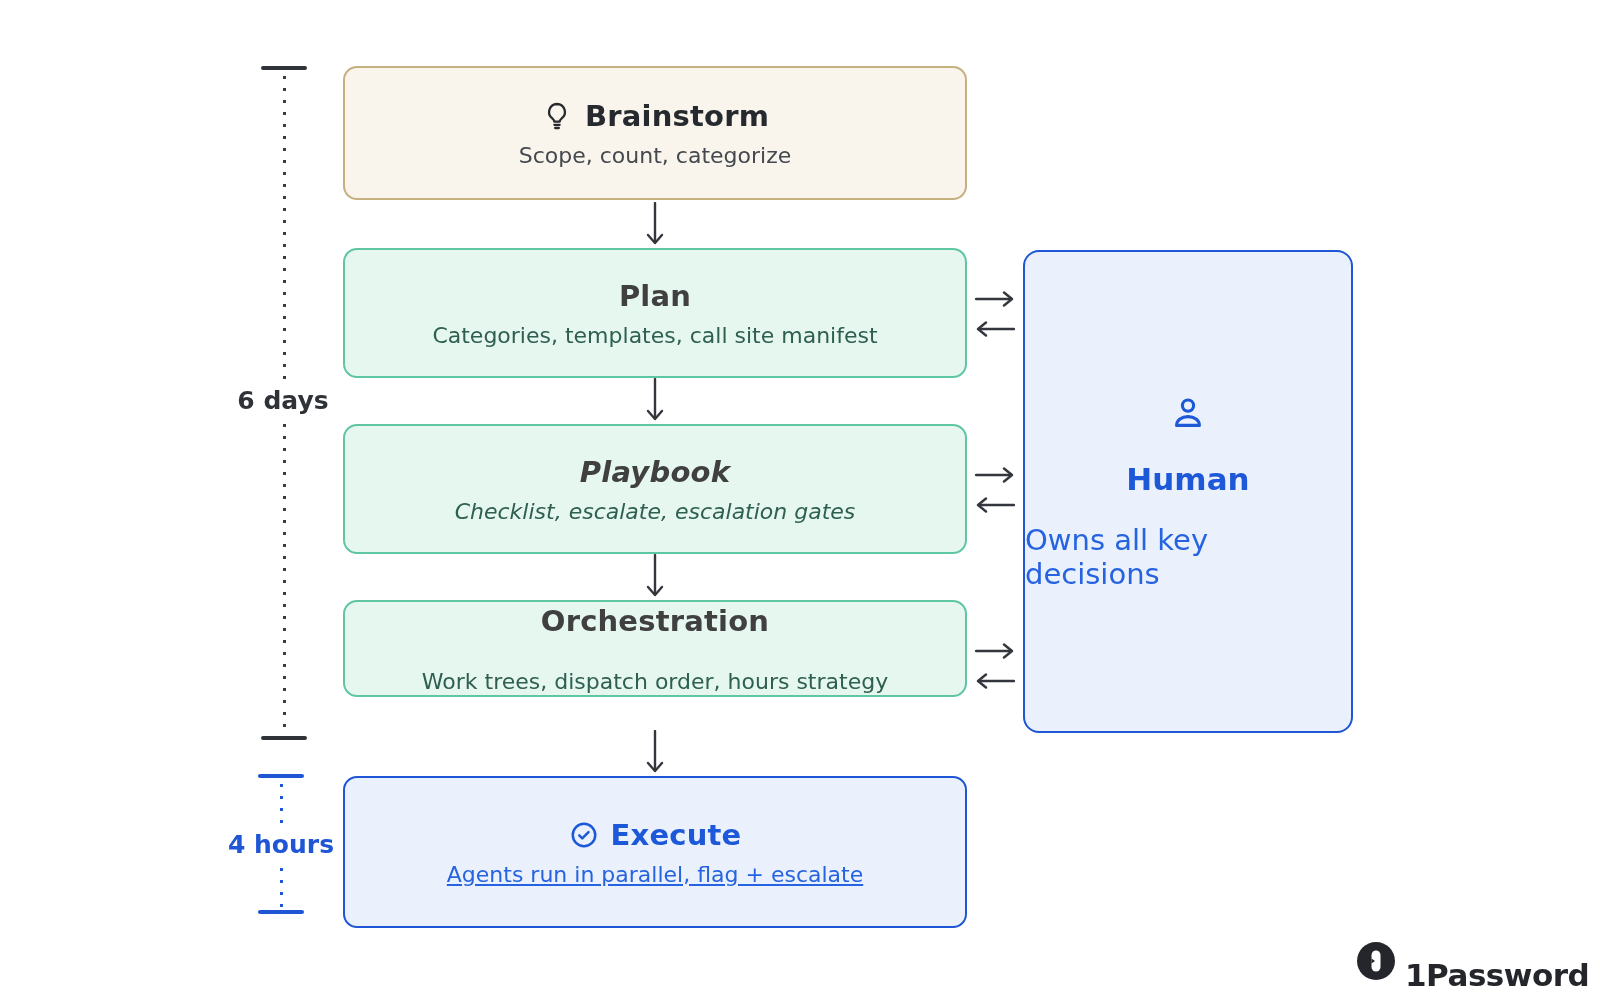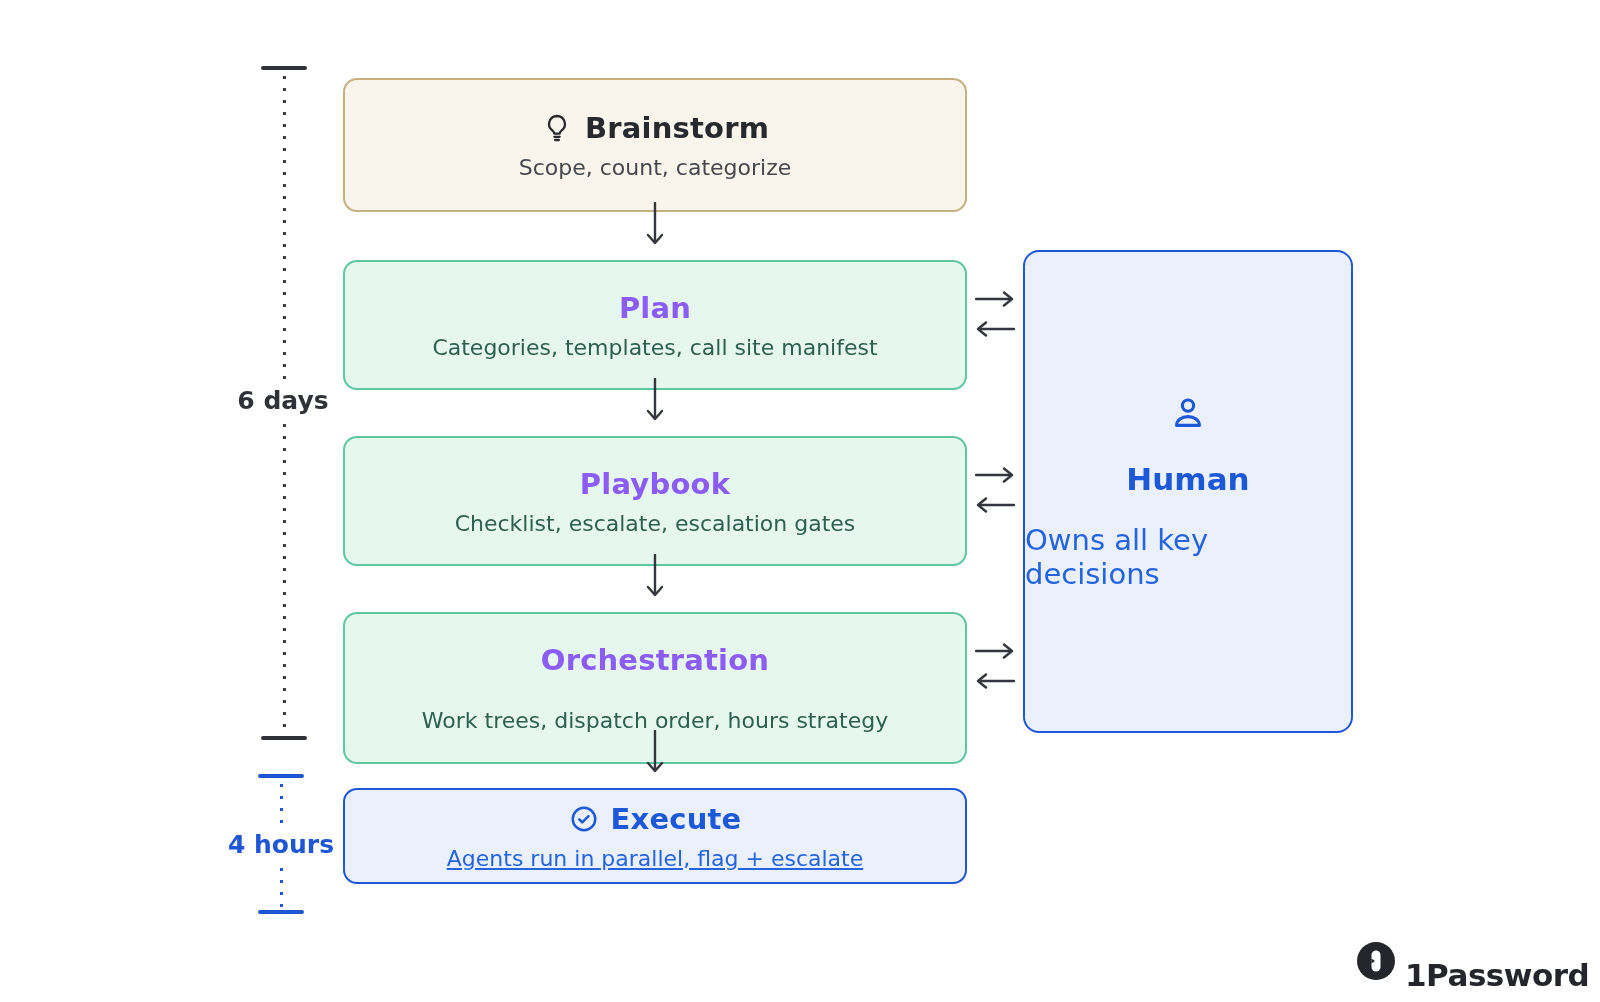--- a/index.html
+++ b/index.html
@@ -1,29 +1,29 @@
 <!DOCTYPE html>
 <html><head>
 <meta charset="utf-8">
 <style>
   html,body{margin:0;padding:0;background:#ffffff;}
   body{font-family:"DejaVu Sans","Liberation Sans",sans-serif;}
   .canvas{position:relative;width:1600px;height:1002px;background:#ffffff;overflow:hidden;}
 
   
   .box{position:absolute;left:343px;width:624px;box-sizing:border-box;border-radius:14px;
-       border:2px solid;display:flex;flex-direction:column;align-items:center;justify-content:center;gap:10px;margin-top:12px;}
+       border:2px solid;display:flex;flex-direction:column;align-items:center;justify-content:center;gap:10px;}
   .box .title-row{display:flex;align-items:center;gap:12px;}
   .box .title{font-size:29px;font-weight:bold;letter-spacing:.2px;}
   .box .subtitle{font-size:22px;}
   .box.cream{background:#faf5ec;border-color:#c6b080;}
   .box.cream .title{color:#26292e;}
   .box.cream .subtitle{color:#45484e;}
   .box.green{background:#e6f7f0;border-color:#5ec7a2;}
-  .box.green .title{color:#8b5cf6;}
+  .box.green .title{color:#404040;}
   .box.green .subtitle{color:#2e5f50;}
   .box.blue{background:#ebf1fc;border-color:#1e56d6;}
   .box.blue .title{color:#1d58d8;}
   .box.blue .subtitle{color:#2563e0;text-decoration:underline;}
 
   
   .human{position:absolute;left:1023px;top:250px;width:330px;height:483px;box-sizing:border-box;
          background:#ebf1fc;border:2px solid #1e56d6;border-radius:16px;
          display:flex;flex-direction:column;align-items:center;justify-content:center;gap:20px;}
   .human .h-title{font-size:31px;font-weight:bold;color:#1d58d8;margin-top:6px;}
@@ -79,35 +79,35 @@
     <div class="subtitle">Scope, count, categorize</div>
   </div>
 
   <div class="box green" style="top:248px;height:130px;">
     <div class="title-row">
       <span class="title">Plan</span>
     </div>
     <div class="subtitle">Categories, templates, call site manifest</div>
   </div>
 
-  <div class="box green" style="top:424px;height:130px;">
+  <div class="box green" style="top:424px;height:130px;font-style:italic;">
     <div class="title-row">
       <span class="title">Playbook</span>
     </div>
     <div class="subtitle">Checklist, escalate, escalation gates</div>
   </div>
 
-  <div class="box green" style="top:600px;height:152px;gap:31px;">
+  <div class="box green" style="top:600px;height:97px;gap:31px;">
     <div class="title-row">
       <span class="title">Orchestration</span>
     </div>
     <div class="subtitle">Work trees, dispatch order, hours strategy</div>
   </div>
 
-  <div class="box blue" style="top:776px;height:96px;">
+  <div class="box blue" style="top:776px;height:152px;">
     <div class="title-row">
       <span style="display:flex;">
         <svg width="30" height="30" viewBox="0 0 24 24" fill="none" stroke="#1d58d8" stroke-width="2" stroke-linecap="round" stroke-linejoin="round">
           <circle cx="12" cy="12" r="9"></circle>
           <path d="M8.2 12.3l2.4 2.4 5-5"></path>
         </svg>
       </span>
       <span class="title">Execute</span>
     </div>
     <div class="subtitle">Agents run in parallel, flag + escalate</div>

